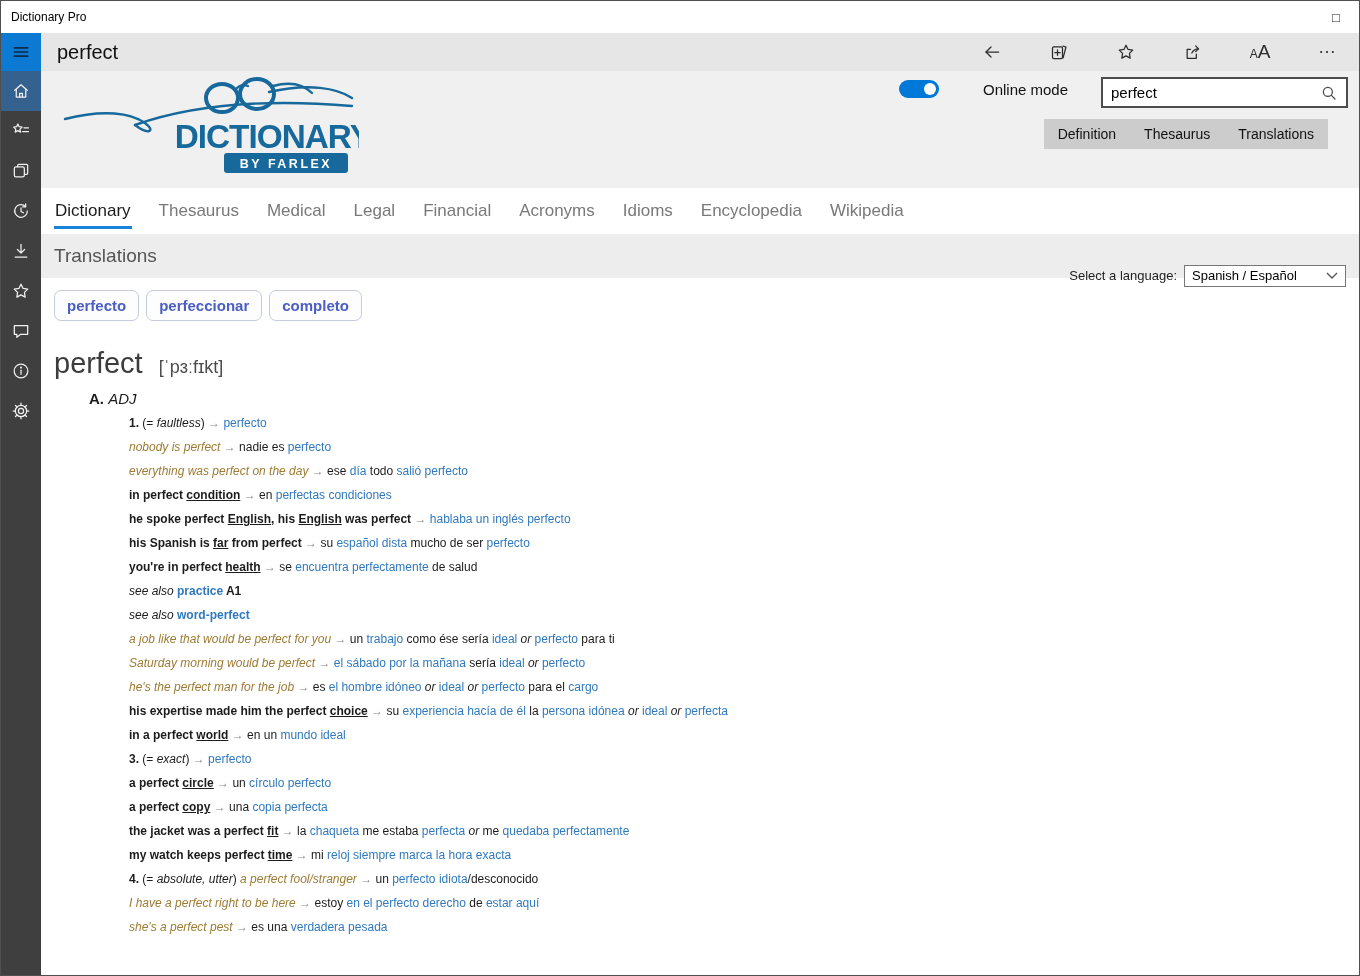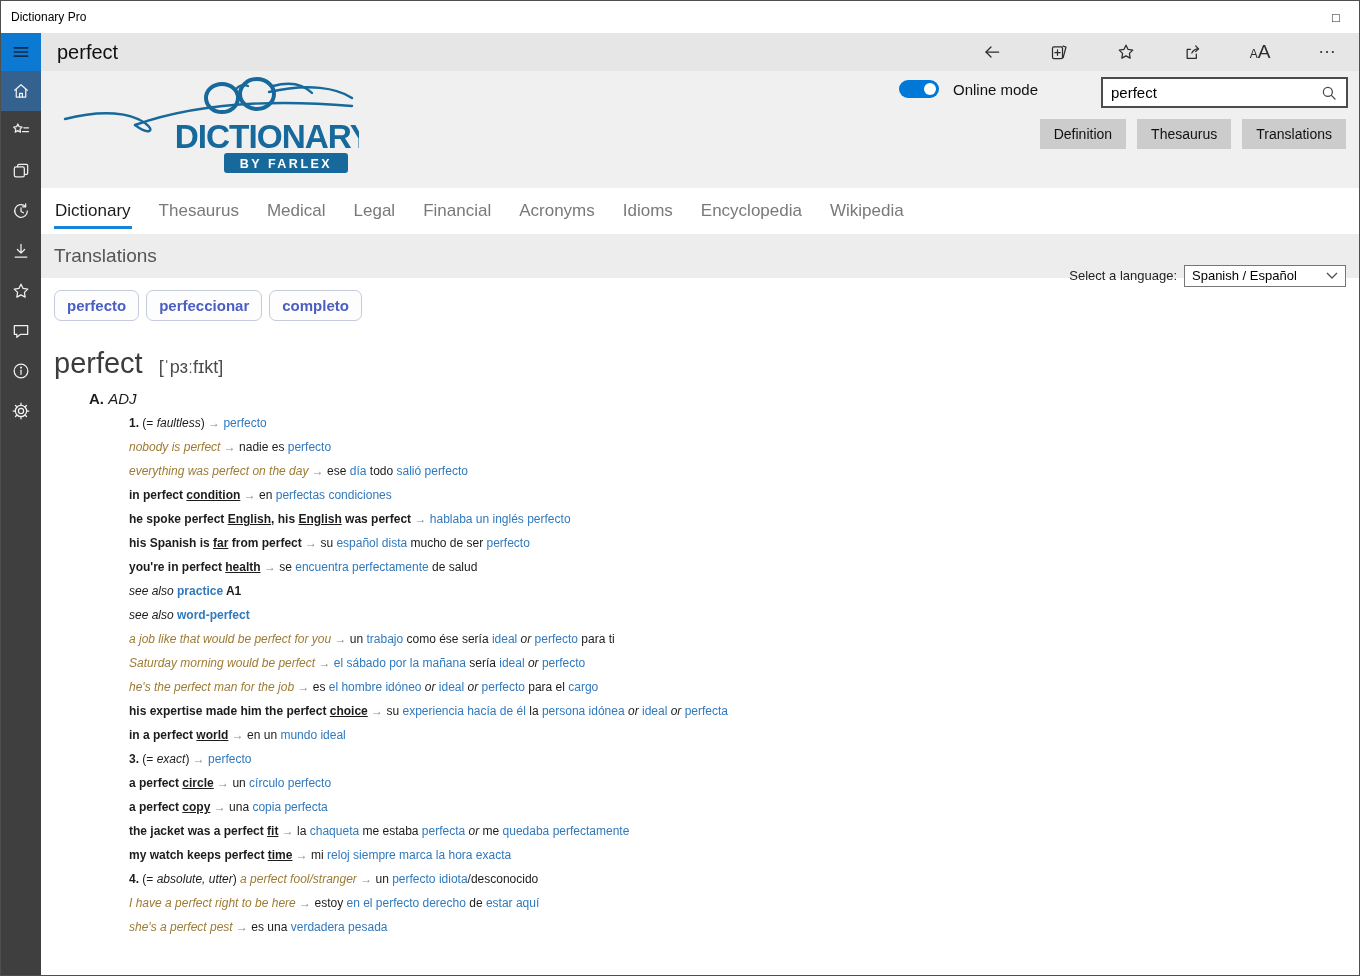--- a/index.html
+++ b/index.html
@@ -33,27 +33,27 @@
   .sb-item.active { background:#35618f; }
   
   .main { position:absolute; left:40px; top:70px; right:0; bottom:0; background:#fff; }
   .hero { position:relative; height:117px; background:#f0f0f0; }
   .logo-svg { position:absolute; left:18px; top:4px; }
   .toggle-row { position:absolute; left:858px; top:8px; height:20px;
                 display:flex; align-items:center; gap:14px; }
   .toggle { width:40px; height:18px; border-radius:10px; background:#0078d7; position:relative; }
   .toggle-knob { position:absolute; right:3px; top:3px; width:12px; height:12px;
                  border-radius:50%; background:#fff; }
-  .online-label { font-size:15px; color:#111; }
+  .online-label { font-size:15px; color:#111;margin-left:30px; }
   .searchbox { position:absolute; left:1060px; top:6px; width:247px; height:31px;
                border:2px solid #4c4c4c; background:#fff; display:flex; align-items:center; }
   .searchbox input { flex:1; border:none; outline:none; font-size:15px; padding:0 8px;
                      font-family:"Liberation Sans", sans-serif; color:#000; background:transparent; }
   .search-icon-wrap { padding-right:8px; display:flex; color:#4a4a4a; }
-  .hero-buttons { position:absolute; right:13px; top:48px; display:flex; gap:11px; }
+  .hero-buttons { position:absolute; right:31px; top:48px; display:flex; }
   .hero-btn { background:#cccccc; border:none; font-size:14px; color:#111;
               padding:7px 14px; font-family:"Liberation Sans", sans-serif; }
   
   .tabs { height:46px; background:#fff; display:flex; align-items:center; gap:26px; padding-left:13px; }
   .tab { font-size:17px; color:#797979; padding:8px 1px 5px 1px; border-bottom:3px solid transparent; }
   .tab.active { color:#1b1b1b; border-bottom-color:#1883d7; }
   
   .transbar { height:44px; background:#ededed; display:flex; align-items:center; }
   .trans-title { flex:1; font-size:19px; color:#555; padding-left:13px; }
   .lang { display:flex; align-items:center; gap:7px; padding-right:13px;margin-top:39px; }

